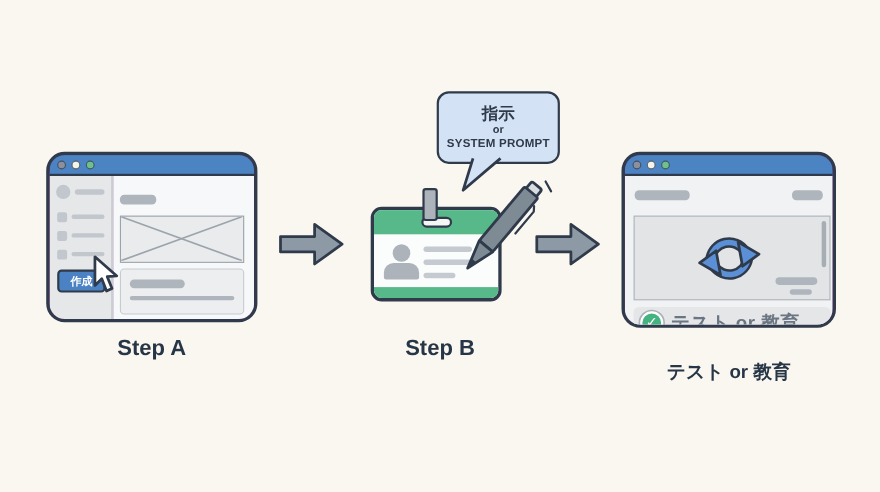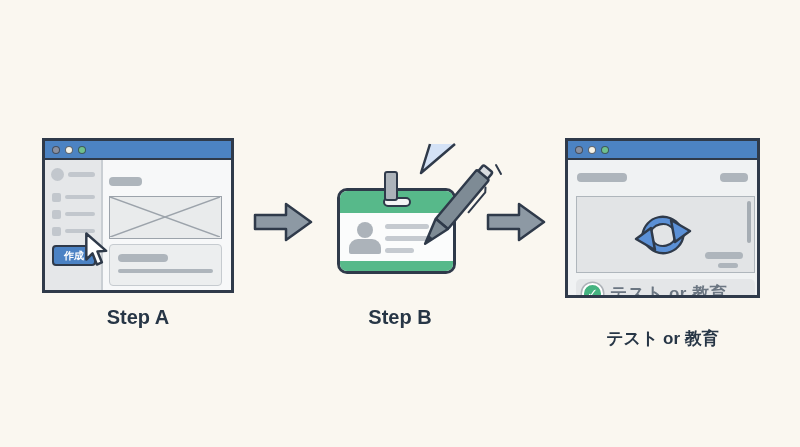--- a/index.html
+++ b/index.html
@@ -8,21 +8,21 @@
     background:#FAF7F0;
     font-family:"Liberation Sans","DejaVu Sans",sans-serif;
     position:relative;overflow:hidden;
   }
   .stage{position:absolute;inset:0;}
 
   
   .window{
     position:absolute;
     border:3px solid #2F3A4A;
-    border-radius:0;
+    border-radius:17px;
     background:#701a75;
     box-sizing:border-box;
     overflow:hidden;
   }
   .titlebar{
     height:17px;
     background:#4C83C3;
     border-bottom:2px solid #2F3A4A;
     display:flex;align-items:center;
     padding-left:7px;gap:5px;
@@ -166,20 +166,25 @@
   </div>
 
   <svg class="pen" style="left:80px;top:231px;z-index:7;" width="30" height="36" viewBox="0 0 24 29">
     <path d="M5 2 L5 23 L10 18 L13.5 27 L17.5 25.2 L14 16.5 L21 16 Z" fill="#FFFFFF" stroke="#2F3A4A" stroke-width="2" stroke-linejoin="round"></path>
   </svg>
 
   <svg class="flow-arrow" style="left:252px;top:201px;" width="62" height="42" viewBox="0 0 62 42">
     <path d="M3 14 H34 V3 L59 21 L34 39 V28 H3 Z" fill="#8D99A4" stroke="#2F3A4A" stroke-width="2.5" stroke-linejoin="round"></path>
   </svg>
 
+  <div class="bubble">
+    <div class="bubble-title">指示</div>
+    <div class="bubble-or">or</div>
+    <div class="bubble-sub">SYSTEM PROMPT</div>
+  </div>
   <svg class="bubble-tail" width="60" height="40" viewBox="0 0 60 40">
     <path d="M22 4 L13 33 L47 4" fill="#D4E2F6" stroke="#2F3A4A" stroke-width="2.5" stroke-linejoin="round"></path>
   </svg>
 
   <div class="badge">
     <div class="badge-top"></div>
     <div class="badge-bottom"></div>
     <div class="badge-slot"></div>
     <span class="person-head"></span>
     <span class="person-torso"></span>

